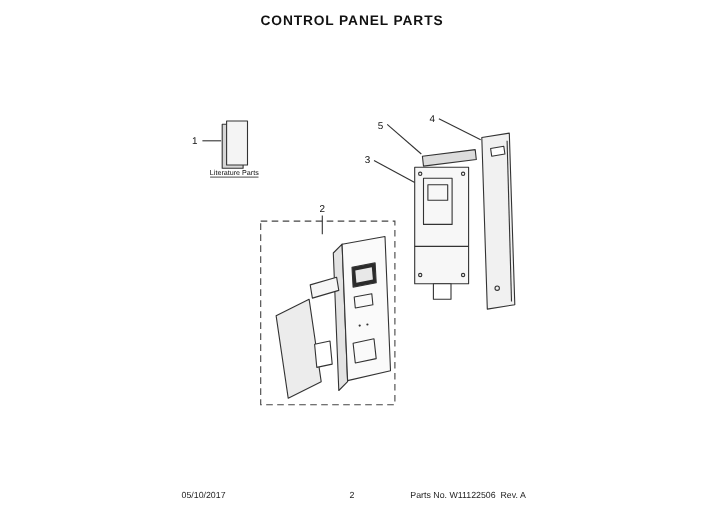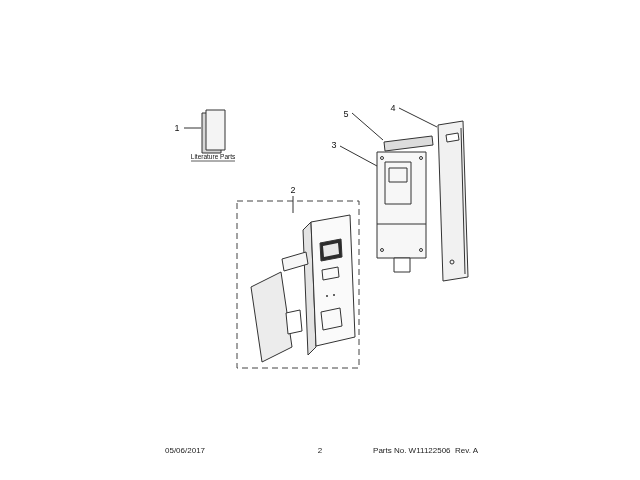--- a/index.html
+++ b/index.html
@@ -43,20 +43,21 @@
     font-family: "Liberation Sans", sans-serif;
     font-size: 6.5px;
     fill: #111111;
   }
 </style>
 </head>
 <body>
 
 <div class="page">
 
+  <div class="title">CONTROL PANEL PARTS</div>
 
   <svg class="diagram" width="640" height="480" viewBox="0 0 640 480">
 
     <g stroke="#333333" stroke-width="1" stroke-linejoin="round">
       <rect x="202" y="113" width="19" height="40" fill="#d6d6d6"></rect>
       <rect x="206" y="110" width="19" height="40" fill="#f4f4f4"></rect>
     </g>
     <line x1="184" y1="128" x2="201" y2="128" stroke="#333333" stroke-width="1"></line>
     <text class="callout-num" x="177" y="131" text-anchor="middle">1</text>
     <text class="small-label" x="213" y="159" text-anchor="middle">Literature Parts</text>
@@ -105,17 +106,17 @@
       <polygon points="438,125 463,121 468,277 443,281" fill="#f1f1f1"></polygon>
       <polygon points="446,135 458,133 459,140 447,142" fill="#ffffff"></polygon>
       <line x1="461" y1="128" x2="465" y2="274"></line>
       <circle cx="452" cy="262" r="2" fill="none"></circle>
     </g>
     <line x1="399" y1="108" x2="437" y2="127" stroke="#333333" stroke-width="1"></line>
     <text class="callout-num" x="393" y="111" text-anchor="middle">4</text>
 
   </svg>
 
-  <div class="footer-text footer-date">05/06/2017</div>
+  <div class="footer-text footer-date">05/10/2017</div>
   <div class="footer-text footer-page">2</div>
   <div class="footer-text footer-part">Parts No. W11122506  Rev. A</div>
 
 </div>
 
 </body></html>

